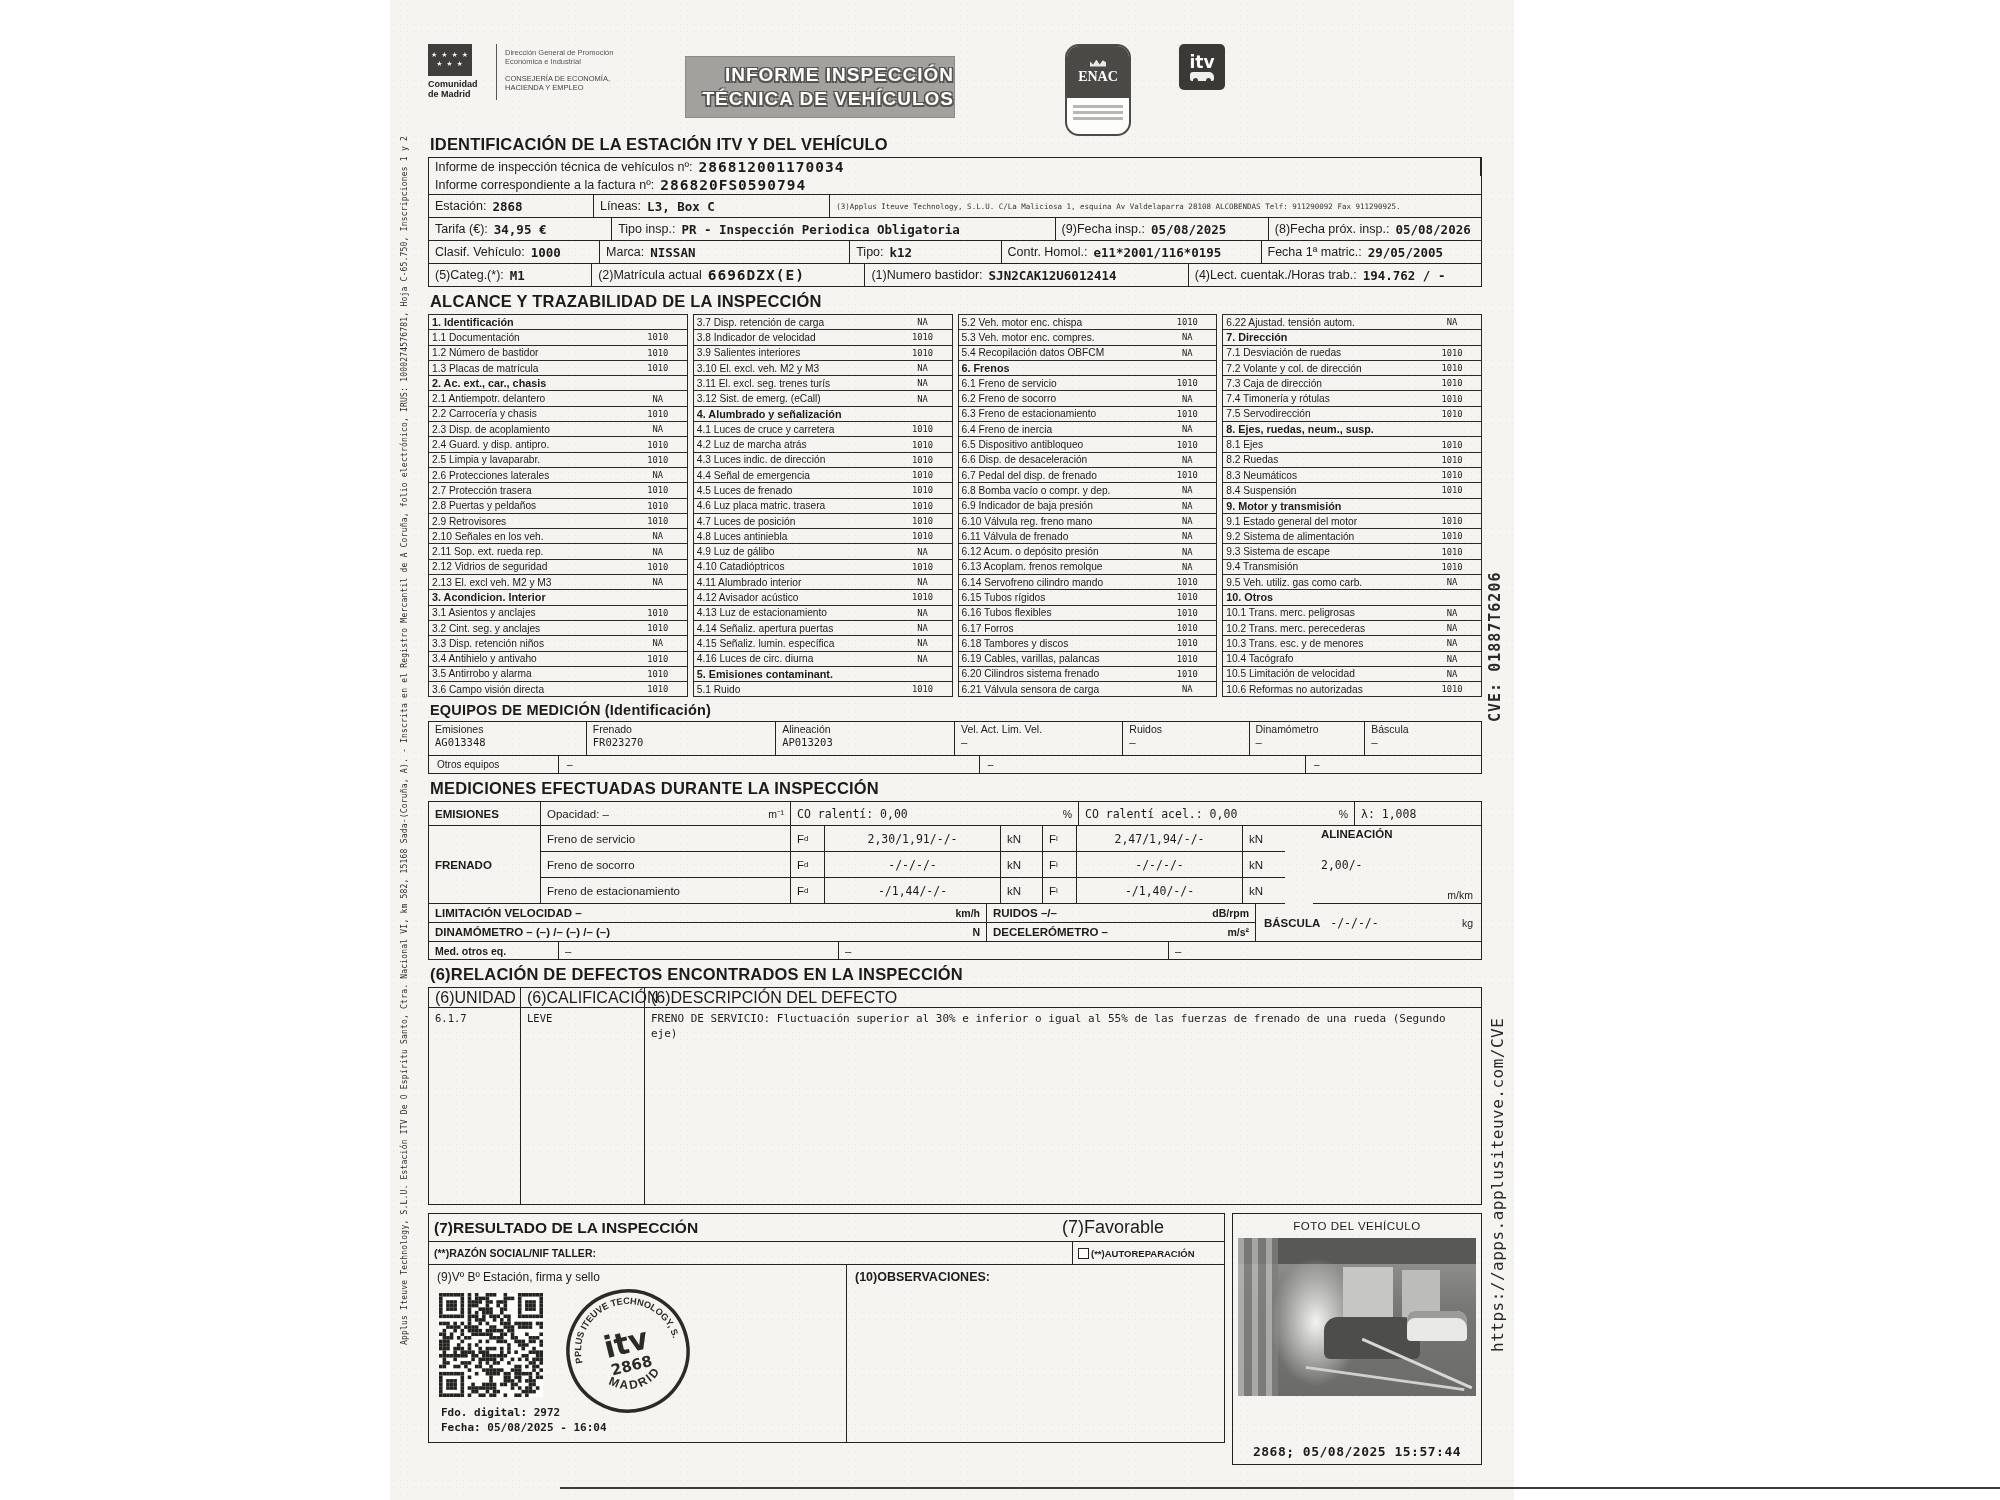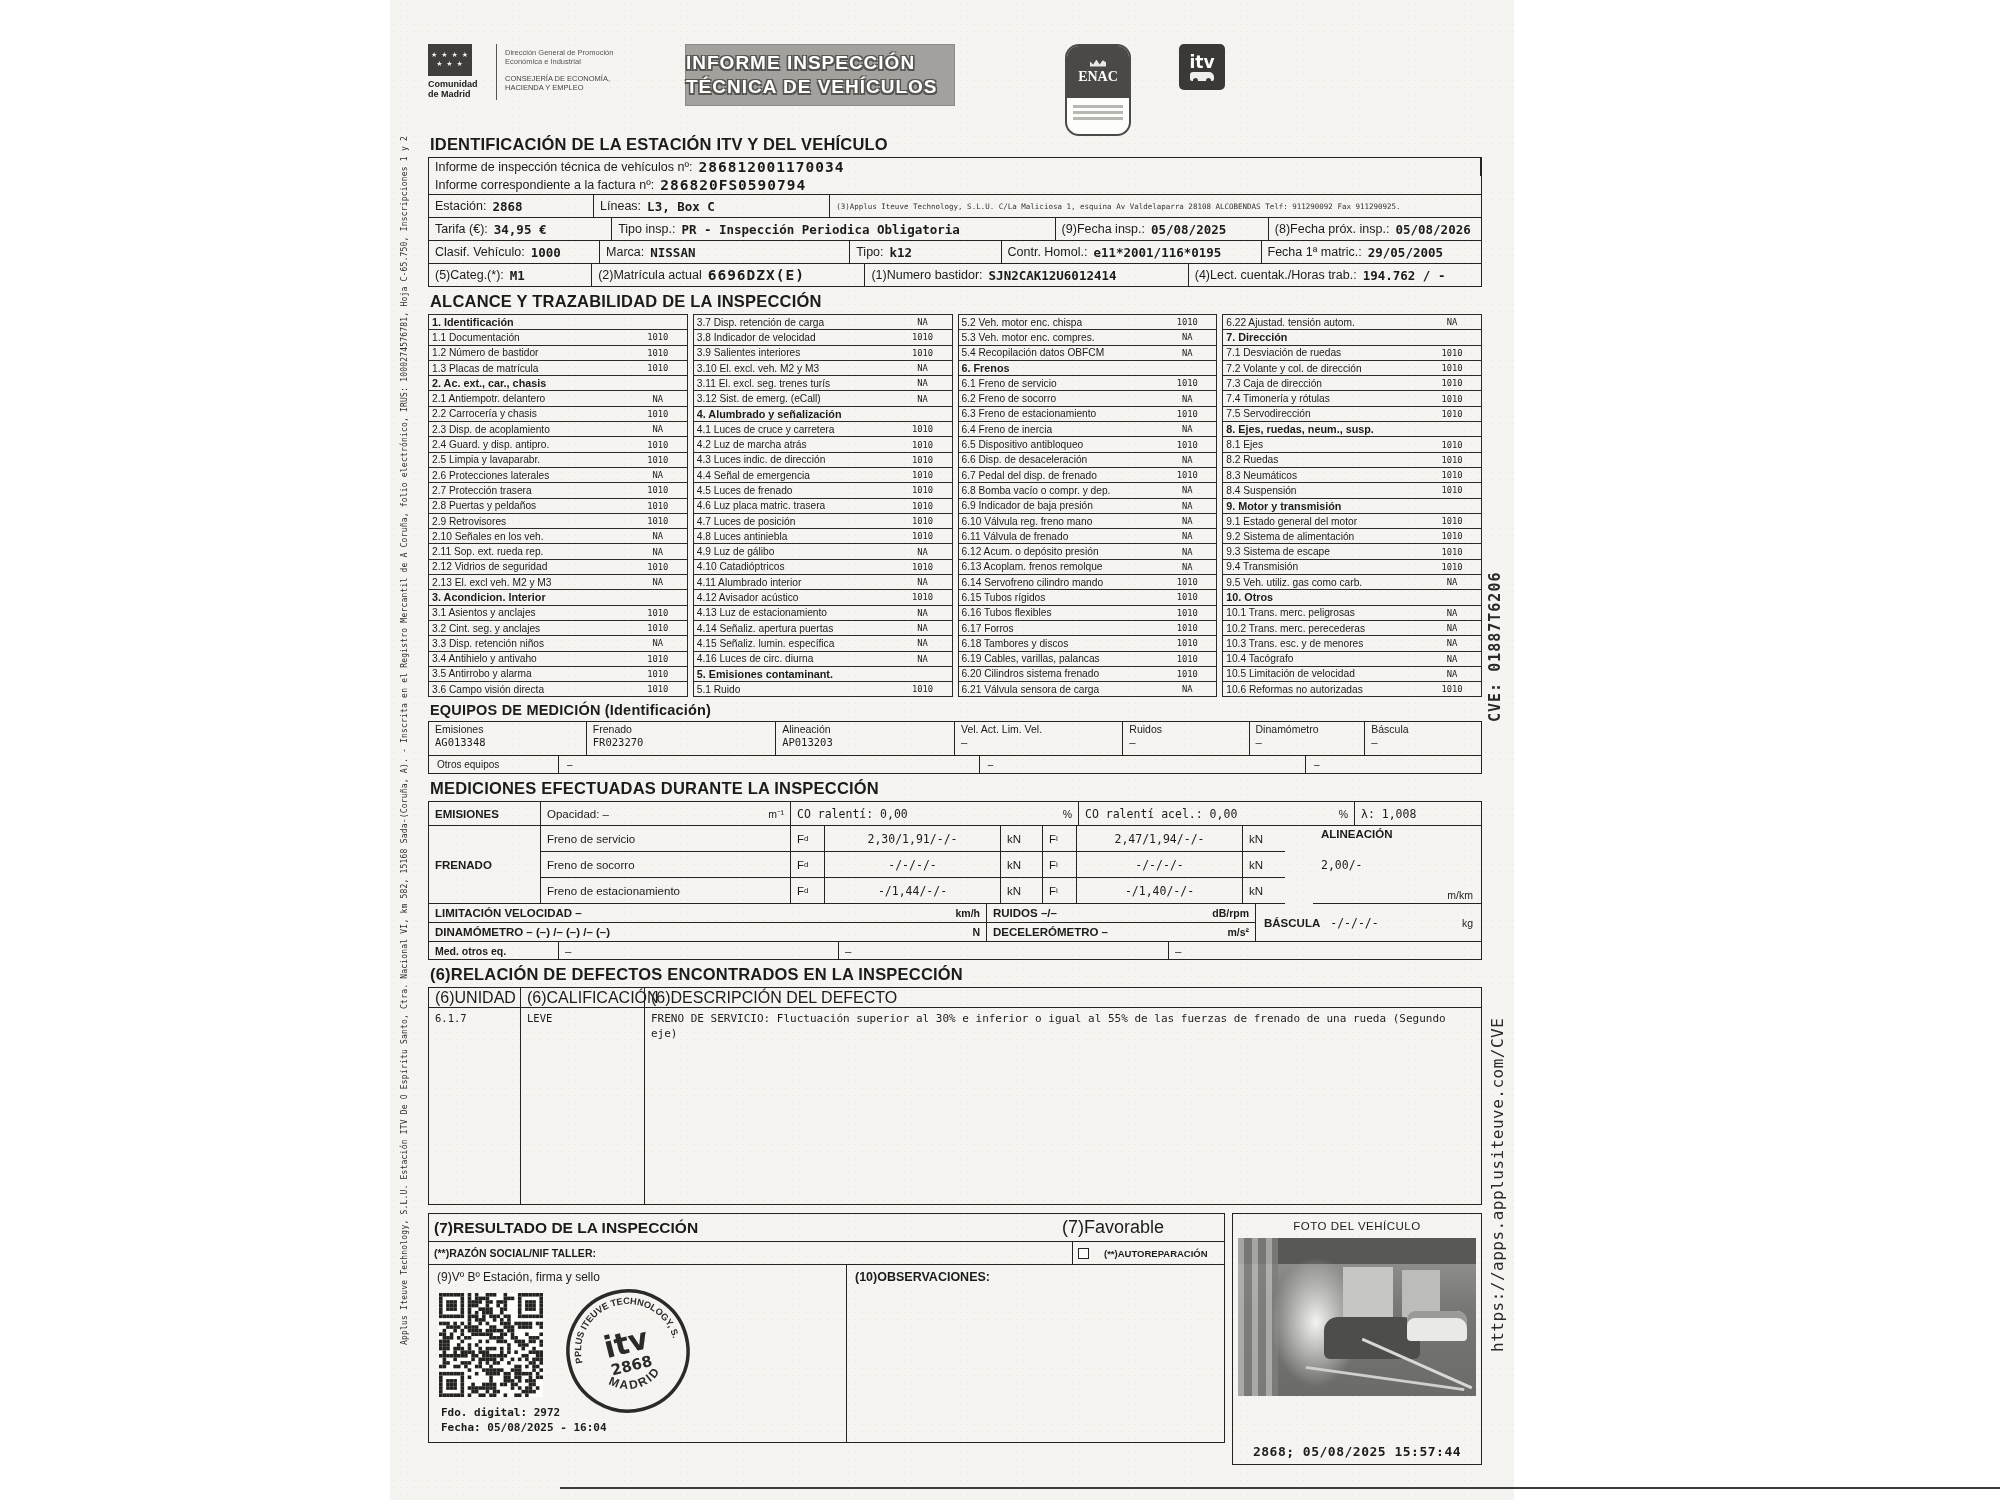--- a/index.html
+++ b/index.html
@@ -12,21 +12,21 @@
   
   .hdr{display:flex;align-items:flex-start;height:86px;}
   .gov{display:flex;gap:6px;width:235px;}
   .flag{width:44px;height:32px;background:#3f3e3c;color:#f2f2f2;font-size:7px;line-height:9px;
         text-align:center;padding-top:6px;box-sizing:border-box;letter-spacing:1px;}
   .gov-name{font-weight:bold;font-size:9px;line-height:10px;margin-top:3px;width:60px;}
   .gov-sep{width:1px;background:#555;height:56px;margin:0 2px;}
   .gov-right{font-size:7.5px;color:#555;line-height:9px;padding-top:4px;width:115px;}
   .gov-right .g2{margin-top:8px;color:#444;}
   .title-box{width:268px;height:60px;background:#a2a19e;border:1px solid #8a8a88;margin-left:22px;
-             display:flex;flex-direction:column;align-items:flex-start;justify-content:center;}
+             display:flex;flex-direction:column;align-items:flex-end;justify-content:center;margin-top:12px;}
   .title-box span{color:#fff;font-weight:bold;font-size:19px;line-height:24px;letter-spacing:1px;
       text-shadow:-1.5px -1.5px 0 #55544f,1.5px -1.5px 0 #55544f,-1.5px 1.5px 0 #55544f,1.5px 1.5px 0 #55544f;}
   .enac{margin-left:110px;width:62px;height:88px;border:2px solid #4c4b48;border-radius:14px;overflow:hidden;background:#fdfdfc;}
   .enac-top{background:#4a4946;height:52px;display:flex;flex-direction:column;align-items:center;justify-content:center;}
   .enac-crown{width:16px;height:7px;background:#e8e8e6;clip-path:polygon(0 100%,0 30%,20% 70%,40% 0,60% 70%,80% 10%,100% 40%,100% 100%);}
   .enac-top span{color:#fff;font-family:"Liberation Serif",serif;font-weight:bold;font-size:14px;margin-top:2px;}
   .enac-bot{padding:4px 6px;}
   .enac-bot i{display:block;height:3px;background:#b9b7b2;margin-top:3px;}
   .itv-logo{margin-left:48px;width:46px;height:46px;background:#3a3936;border-radius:5px;
             display:flex;flex-direction:column;align-items:center;justify-content:center;}
@@ -99,21 +99,21 @@
   .def-desc{font-family:"DejaVu Sans Mono",monospace;font-size:11px;line-height:14.5px;white-space:normal;}
 
   
   .res-wrap{position:relative;height:256px;margin-top:8px;}
   .res-left{position:absolute;left:0;top:0;width:797px;}
   .res-r1{display:flex;align-items:center;border:1.5px solid #24231f;height:29px;box-sizing:border-box;padding:0 5px;}
   .res-r1 .t{font-weight:bold;font-size:15.5px;}
   .res-r1 .f{margin-left:auto;margin-right:55px;font-size:18px;}
   .res-r2{display:flex;align-items:center;border:1.5px solid #24231f;border-top:none;height:23px;box-sizing:border-box;}
   .res-r2 .taller{flex:1;font-size:10.5px;font-weight:bold;padding:0 5px;}
-  .res-r2 .auto{width:152px;border-left:1.5px solid #24231f;height:100%;display:flex;align-items:center;gap:15px;padding:0 5px;box-sizing:border-box;font-size:9.5px;font-weight:bold;}
+  .res-r2 .auto{width:152px;border-left:1.5px solid #24231f;height:100%;display:flex;align-items:center;gap:2px;padding:0 5px;box-sizing:border-box;font-size:9.5px;font-weight:bold;}
   .chk{width:9px;height:9px;border:1.5px solid #24231f;background:#fdfdfc;flex:none;}
   .res-r3{display:flex;border:1.5px solid #24231f;border-top:none;height:178px;box-sizing:border-box;}
   .sig-cell{width:418px;border-right:1.5px solid #24231f;padding:5px 8px;box-sizing:border-box;position:relative;}
   .sig-label{font-size:12px;}
   .qr{position:absolute;left:10px;top:28px;width:104px;height:104px;background:#fdfdfc;}
   .stamp{position:absolute;left:135px;top:22px;width:128px;height:128px;transform:rotate(-14deg);}
   .sig-lines{position:absolute;left:12px;top:140px;font-family:"DejaVu Sans Mono",monospace;font-size:11px;font-weight:bold;line-height:15px;}
   .obs-cell{flex:1;padding:5px 8px;font-weight:bold;font-size:12.5px;}
   .photo-box{position:absolute;right:0;top:0;width:250px;height:252px;border:1.5px solid #24231f;box-sizing:border-box;display:flex;flex-direction:column;}
   .photo-title{height:24px;display:flex;align-items:center;justify-content:center;font-size:11.5px;letter-spacing:0.5px;}

